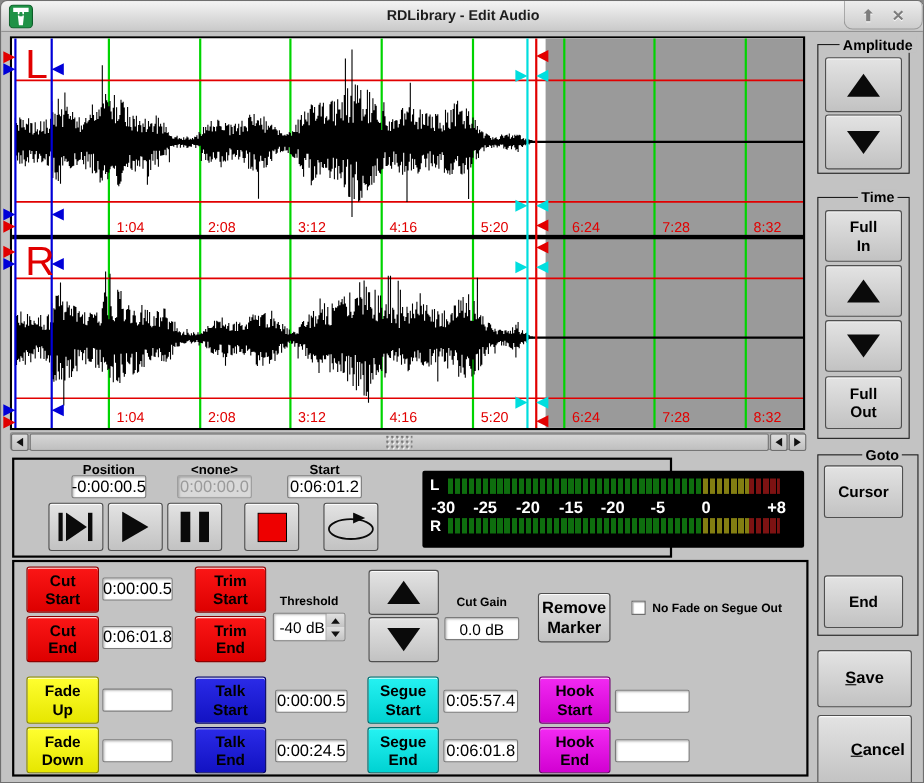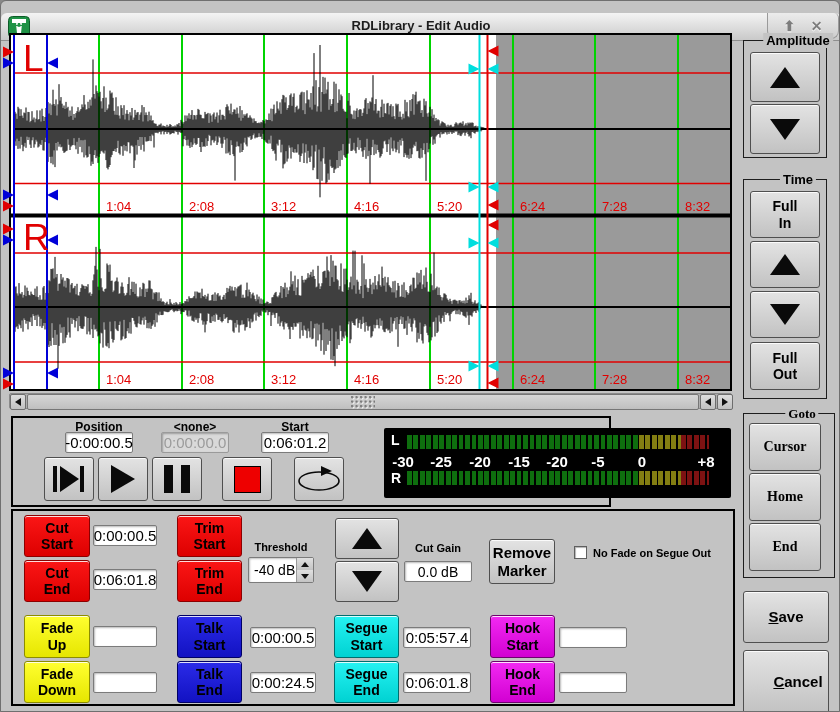--- a/index.html
+++ b/index.html
@@ -5,21 +5,21 @@
   * { box-sizing: border-box; margin: 0; padding: 0; }
   html,body { background:#888; }
   .window {
     position: relative; width: 840px; height: 712px;
     background: #c3c3c3; overflow: hidden;
     font-family: "Liberation Sans", sans-serif;
     border: 1px solid #6f6f6f; border-radius: 6px 6px 0 0;
   }
   
   .titlebar {
-    position: absolute; left:0; top:12px; width:840px; height:28px;
+    position: absolute; left:0; top:0; width:840px; height:28px;
     background: linear-gradient(#f4f4f4, #c9c9c9);
     border-bottom: 1px solid #8e8e8e; border-radius: 6px 6px 0 0;
   }
   .titlebar .title {
     position:absolute; left:0; right:0; top:5px; text-align:center;
     font-size:13px; font-weight:bold; color:#1c1c1c;
   }
   .app-icon { position:absolute; left:7px; top:3px; width:22px; height:22px; }
   .winbtns {
     position:absolute; right:2px; top:0; width:72px; height:26px;
@@ -337,23 +337,22 @@
   <div class="groupframe" style="left:742px; top:178px; width:84px; height:220px;">
     <div class="grouptitle">Time</div>
     <div class="btn" style="left:6px; top:11px; width:70px; height:47px;">Full
 In</div>
     <div class="btn" style="left:6px; top:61px; width:70px; height:47px;"><div class="bigtri-u"></div></div>
     <div class="btn" style="left:6px; top:111px; width:70px; height:47px;"><div class="bigtri-d"></div></div>
     <div class="btn" style="left:6px; top:162px; width:70px; height:48px;">Full
 Out</div>
   </div>
 
-  <div class="groupframe" style="left:742px; top:412px; width:92px; height:165px;font-family:Liberation Serif, serif;">
+  <div class="groupframe" style="left:742px; top:412px; width:92px; height:165px;">
     <div class="grouptitle">Goto</div>
     <div class="btn" style="left:5px; top:9px; width:72px; height:48px;">Cursor</div>
-    <div class="btn" style="left:5px; top:59px; width:72px; height:48px;">Home</div>
     <div class="btn" style="left:5px; top:109px; width:72px; height:48px;">End</div>
   </div>
 
   <div class="btn" style="left:742px; top:590px; width:86px; height:52px; font-size:15px;"><span><span class="ul">S</span><span>ave</span></span></div>
   <div class="btn" style="left:742px; top:649px; width:86px; height:64px; font-size:15px;padding-left:24px;"><span><span class="ul">C</span><span>ancel</span></span></div>
 
 </div>
 
 </body></html>

